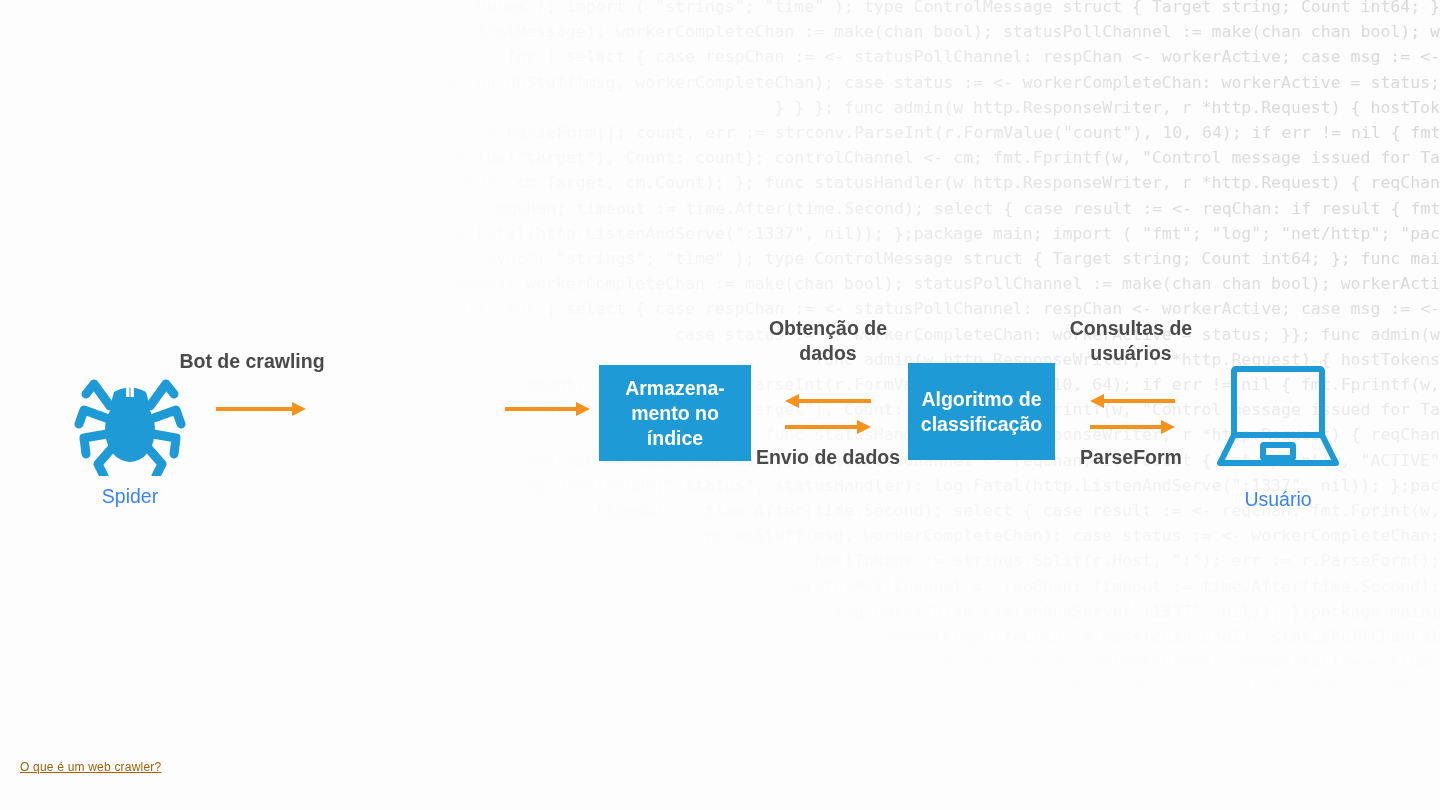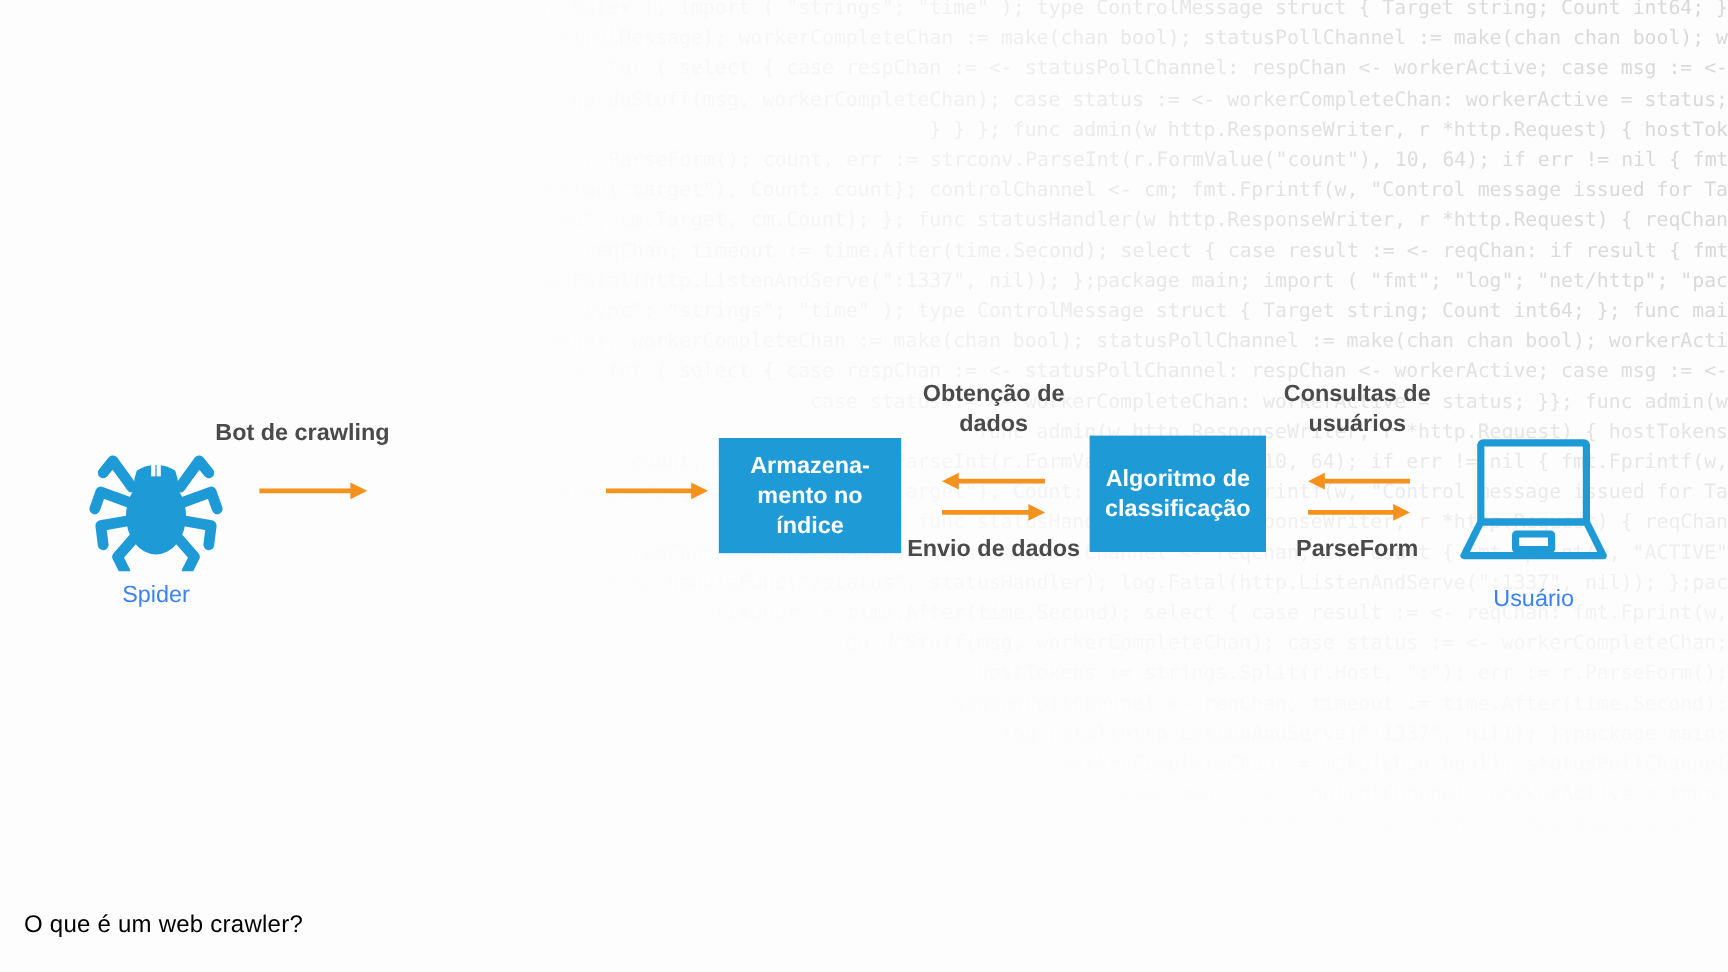--- a/index.html
+++ b/index.html
@@ -76,23 +76,24 @@
     text-align:center;
     white-space:nowrap;
   }
 
   .arrow{position:absolute;}
 
   
   #caption{
     position:absolute;
     left:20px;top:760px;
-    color:#000000;
-    font-size:20px;
+    color:#a16207;
+    font-size:12px;
     letter-spacing:0.2px;
+    text-decoration:underline;
   }
   #akamai-logo{
     position:absolute;
     right:22px;
     top:736px;
     width:176px;
     height:62px;
   }
 </style>
 </head>

